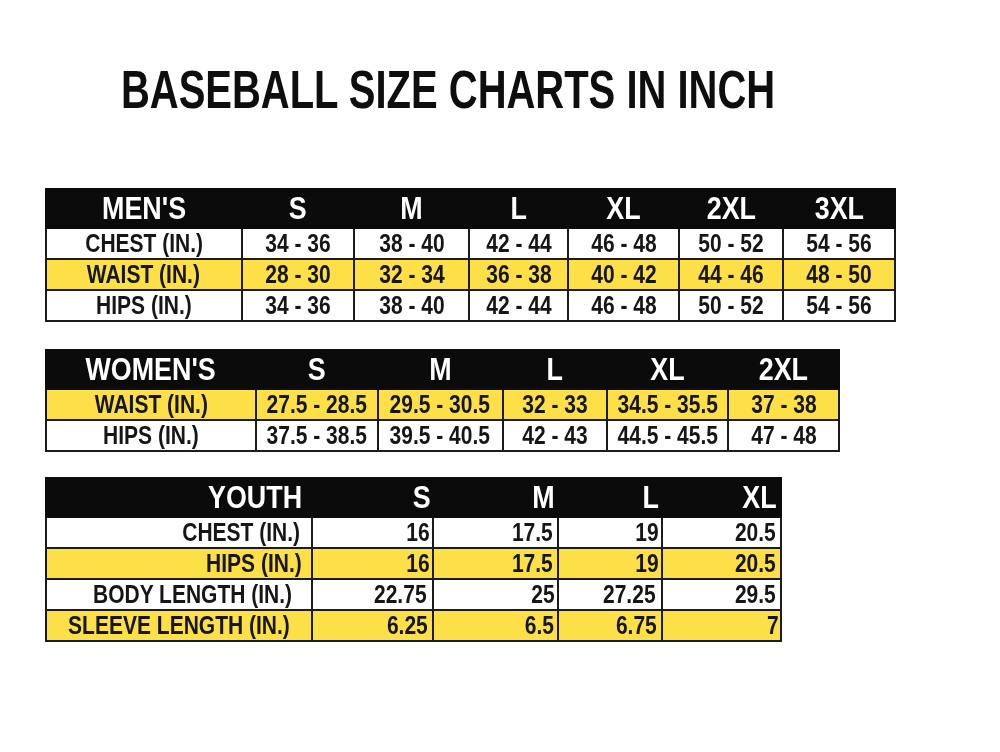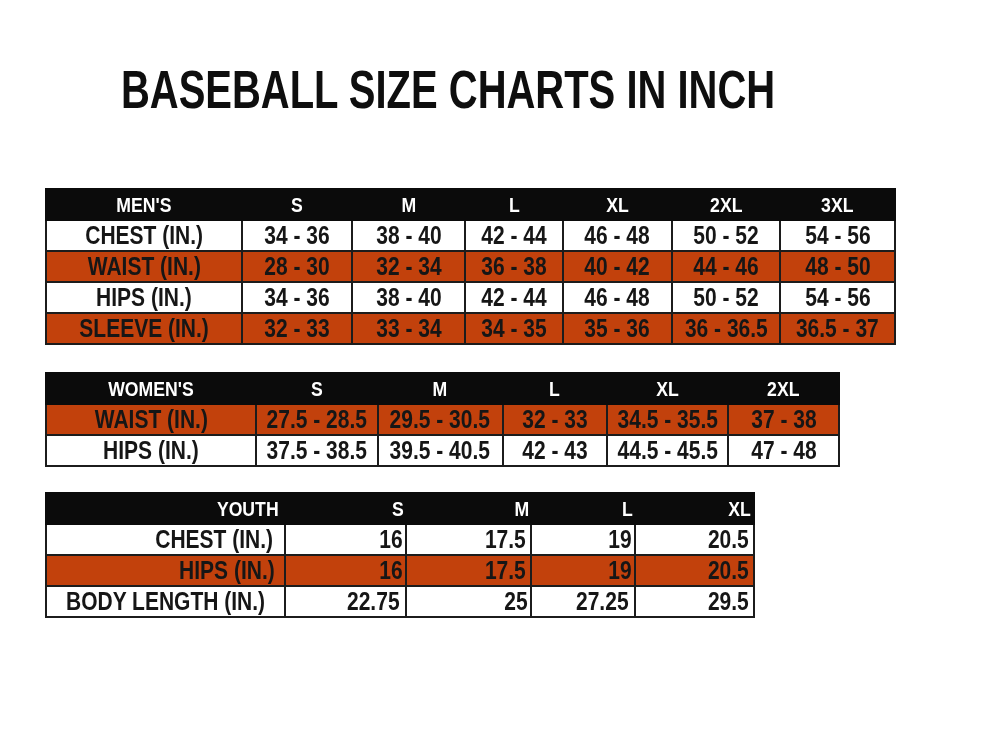--- a/index.html
+++ b/index.html
@@ -44,28 +44,28 @@
     white-space: nowrap;
   }
   table.men   th, table.men   td { height: 29px; }
   table.women th, table.women td { height: 29px; text-decoration: underline; }
   table.youth th, table.youth td { height: 29px; text-align: right; }
 
   table.size-table th {
     background: #0b0b0b;
     color: #ffffff;
     border-color: #0b0b0b;
-    font-size: 21px;
+    font-size: 32px;
   }
   table.size-table td {
     font-size: 25px;
     color: #161616;
     background: #ffffff;
   }
-  table.size-table tr.alt td { background: #c2410c; }
+  table.size-table tr.alt td { background: #fde047; }
 
   .t { display: inline-block; transform: scaleX(0.84); line-height: 1; }
 
   
   col.c-label { width: 210px; }
   col.c-s     { width: 121px; }
   col.c-m     { width: 125px; }
   col.c-l     { width: 104px; }
   col.c-xl    { width: 119px; }
   col.c-2xl   { width: 111px; }
@@ -120,29 +120,20 @@
       </tr>
       <tr>
         <td><span class="t">HIPS (IN.)</span></td>
         <td><span class="t">34 - 36</span></td>
         <td><span class="t">38 - 40</span></td>
         <td><span class="t">42 - 44</span></td>
         <td><span class="t">46 - 48</span></td>
         <td><span class="t">50 - 52</span></td>
         <td><span class="t">54 - 56</span></td>
       </tr>
-      <tr class="alt">
-        <td><span class="t">SLEEVE (IN.)</span></td>
-        <td><span class="t">32 - 33</span></td>
-        <td><span class="t">33 - 34</span></td>
-        <td><span class="t">34 - 35</span></td>
-        <td><span class="t">35 - 36</span></td>
-        <td><span class="t">36 - 36.5</span></td>
-        <td><span class="t">36.5 - 37</span></td>
-      </tr>
     </tbody>
   </table>
 
   <table class="size-table women">
     <colgroup>
       <col class="c-label">
         <col class="c-s">
         <col class="c-m">
         <col class="c-l">
         <col class="c-xl">
@@ -210,16 +201,23 @@
         <td><span class="t">19</span></td>
         <td><span class="t">20.5</span></td>
       </tr>
       <tr>
         <td><span class="t">BODY LENGTH (IN.)</span></td>
         <td><span class="t">22.75</span></td>
         <td><span class="t">25</span></td>
         <td><span class="t">27.25</span></td>
         <td><span class="t">29.5</span></td>
       </tr>
+      <tr class="alt">
+        <td><span class="t">SLEEVE LENGTH (IN.)</span></td>
+        <td><span class="t">6.25</span></td>
+        <td><span class="t">6.5</span></td>
+        <td><span class="t">6.75</span></td>
+        <td><span class="t">7</span></td>
+      </tr>
     </tbody>
   </table>
 
 </div>
 
 </body></html>

